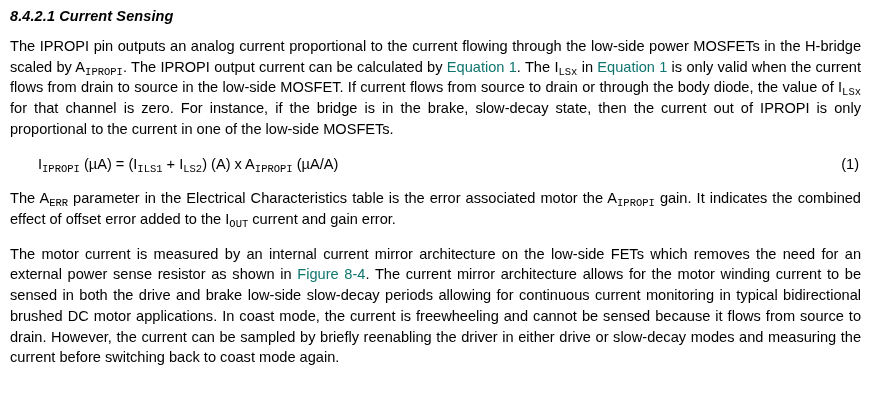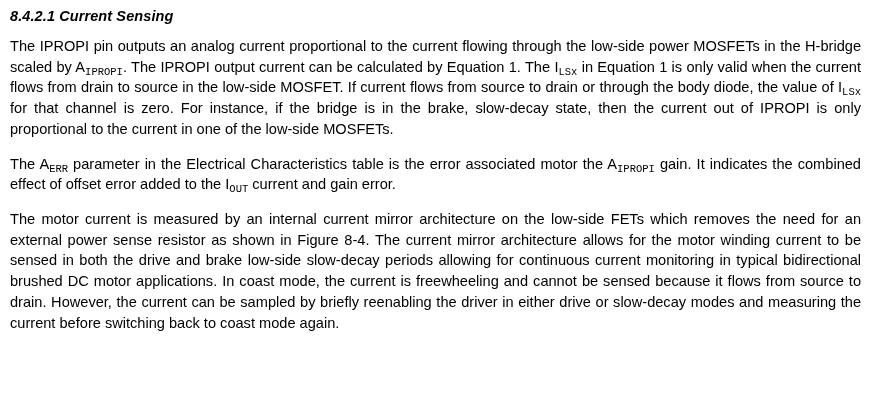--- a/index.html
+++ b/index.html
@@ -29,21 +29,21 @@
   }
   p.body-text {
     font-size: 14.6px;
     line-height: 1.42;
     text-align: justify;
     text-justify: inter-word;
     margin: 0 0 14px 0;
   }
   p.body-text:last-child { margin-bottom: 16px; }
   .link {
-    color: #000000;
+    color: #0f766e;
     text-decoration: none;
   }
   sub {
     font-size: 0.72em;
     vertical-align: -0.25em;
     line-height: 0;
     font-family: Liberation Mono, monospace;
   }
   .eq-block {
     position: relative;
@@ -62,18 +62,22 @@
 </style>
 </head>
 <body>
 
 <div class="page">
 
   <h3 class="section-title">8.4.2.1 Current Sensing</h3>
 
   <p class="body-text"><span>The IPROPI pin outputs an analog current proportional to the current flowing through the low-side power MOSFETs in the H-bridge scaled by A</span><sub>IPROPI</sub><span>. The IPROPI output current can be calculated by </span><a class="link" href="#">Equation 1</a><span>. The I</span><sub>LSx</sub><span> in </span><a class="link" href="#">Equation 1</a><span> is only valid when the current flows from drain to source in the low-side MOSFET. If current flows from source to drain or through the body diode, the value of I</span><sub>LSx</sub><span> for that channel is zero. For instance, if the bridge is in the brake, slow-decay state, then the current out of IPROPI is only proportional to the current in one of the low-side MOSFETs.</span></p>
 
+  <div class="eq-block">
+    <span class="nowrap"><span>I</span><sub>IPROPI</sub><span> (µA) = (I</span><sub>ILS1</sub><span> + I</span><sub>LS2</sub><span>) (A) x A</span><sub>IPROPI</sub><span> (µA/A)</span></span>
+    <span class="eq-number">(1)</span>
+  </div>
 
   <p class="body-text"><span>The A</span><sub>ERR</sub><span> parameter in the Electrical Characteristics table is the error associated motor the A</span><sub>IPROPI</sub><span> gain. It indicates the combined effect of offset error added to the I</span><sub>OUT</sub><span> current and gain error.</span></p>
 
   <p class="body-text"><span>The motor current is measured by an internal current mirror architecture on the low-side FETs which removes the need for an external power sense resistor as shown in </span><a class="link" href="#">Figure 8-4</a><span>. The current mirror architecture allows for the motor winding current to be sensed in both the drive and brake low-side slow-decay periods allowing for continuous current monitoring in typical bidirectional brushed DC motor applications. In coast mode, the current is freewheeling and cannot be sensed because it flows from source to drain. However, the current can be sampled by briefly reenabling the driver in either drive or slow-decay modes and measuring the current before switching back to coast mode again.</span></p>
 
 </div>
 
 </body></html>

